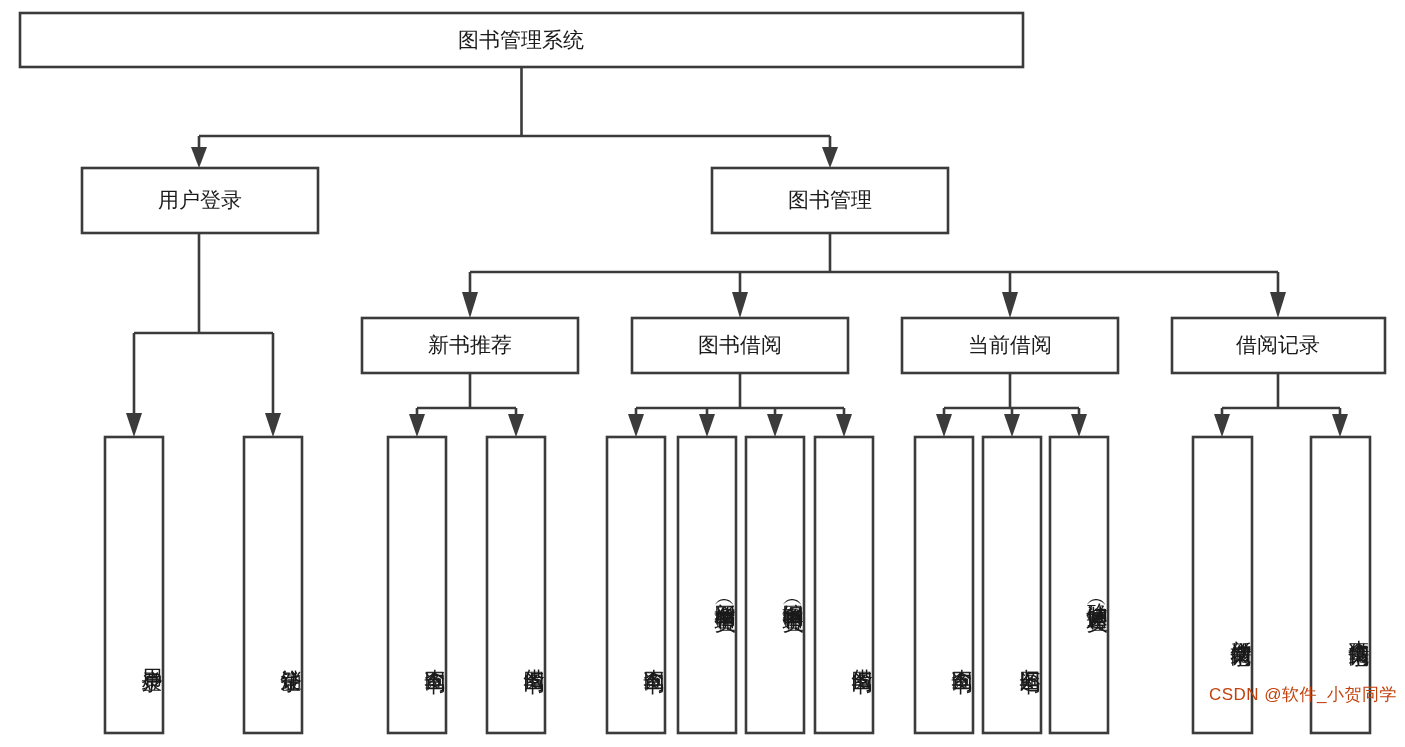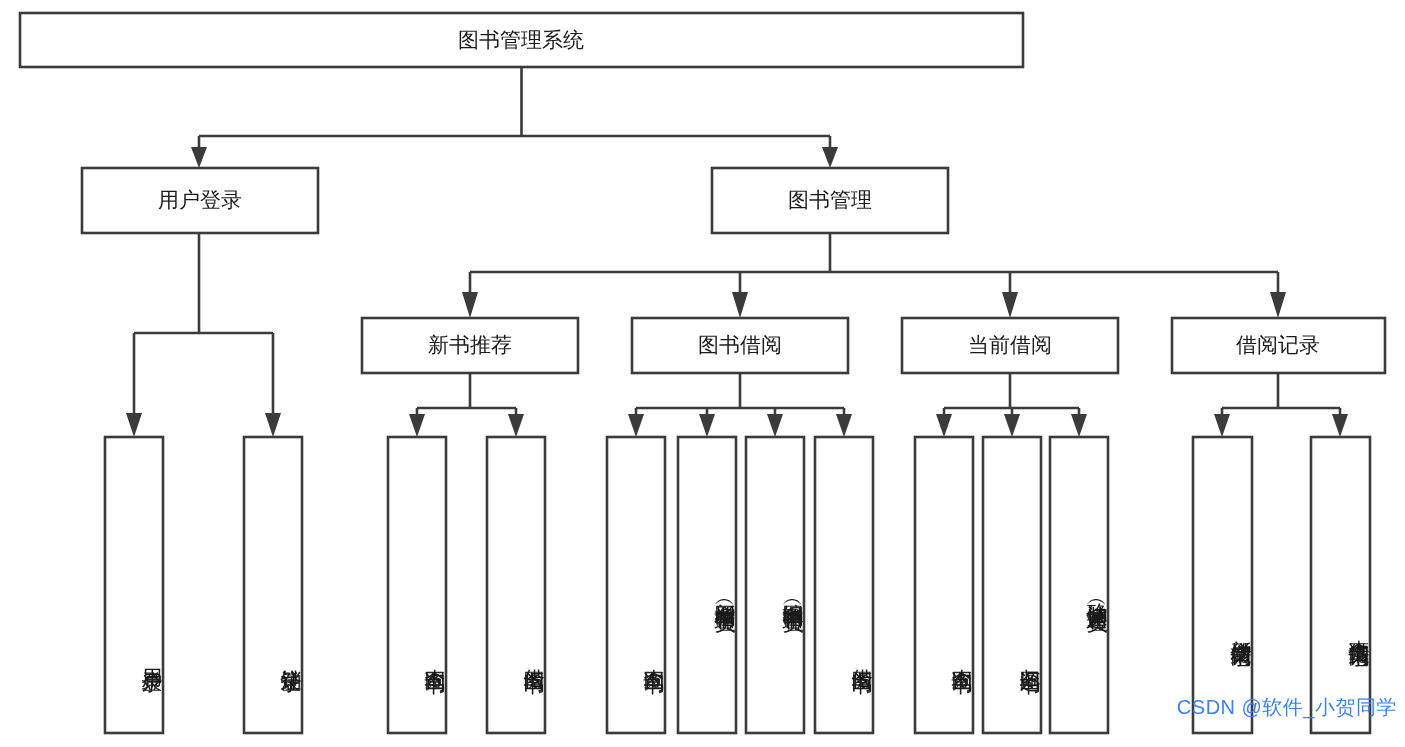--- a/index.html
+++ b/index.html
@@ -60,24 +60,24 @@
     font-size: 21px;
     line-height: 1.05;
     color: #1a1a1a;
     letter-spacing: 1.5px;
     white-space: nowrap;
     pointer-events: none;
   }
   .watermark {
     position: absolute;
     right: 8px;
-    bottom: 6px;
+    bottom: 21px;
     font-family: "Liberation Sans", "DejaVu Sans", sans-serif;
-    font-size: 20px;
-    color: #3b82f6;
+    font-size: 17px;
+    color: #c2410c;
     white-space: nowrap;
     letter-spacing: 0.5px;
   }
 </style>
 </head>
 <body>
 
 <div id="diagram-root">
 
   <svg class="flow" viewBox="0 0 1405 747">

